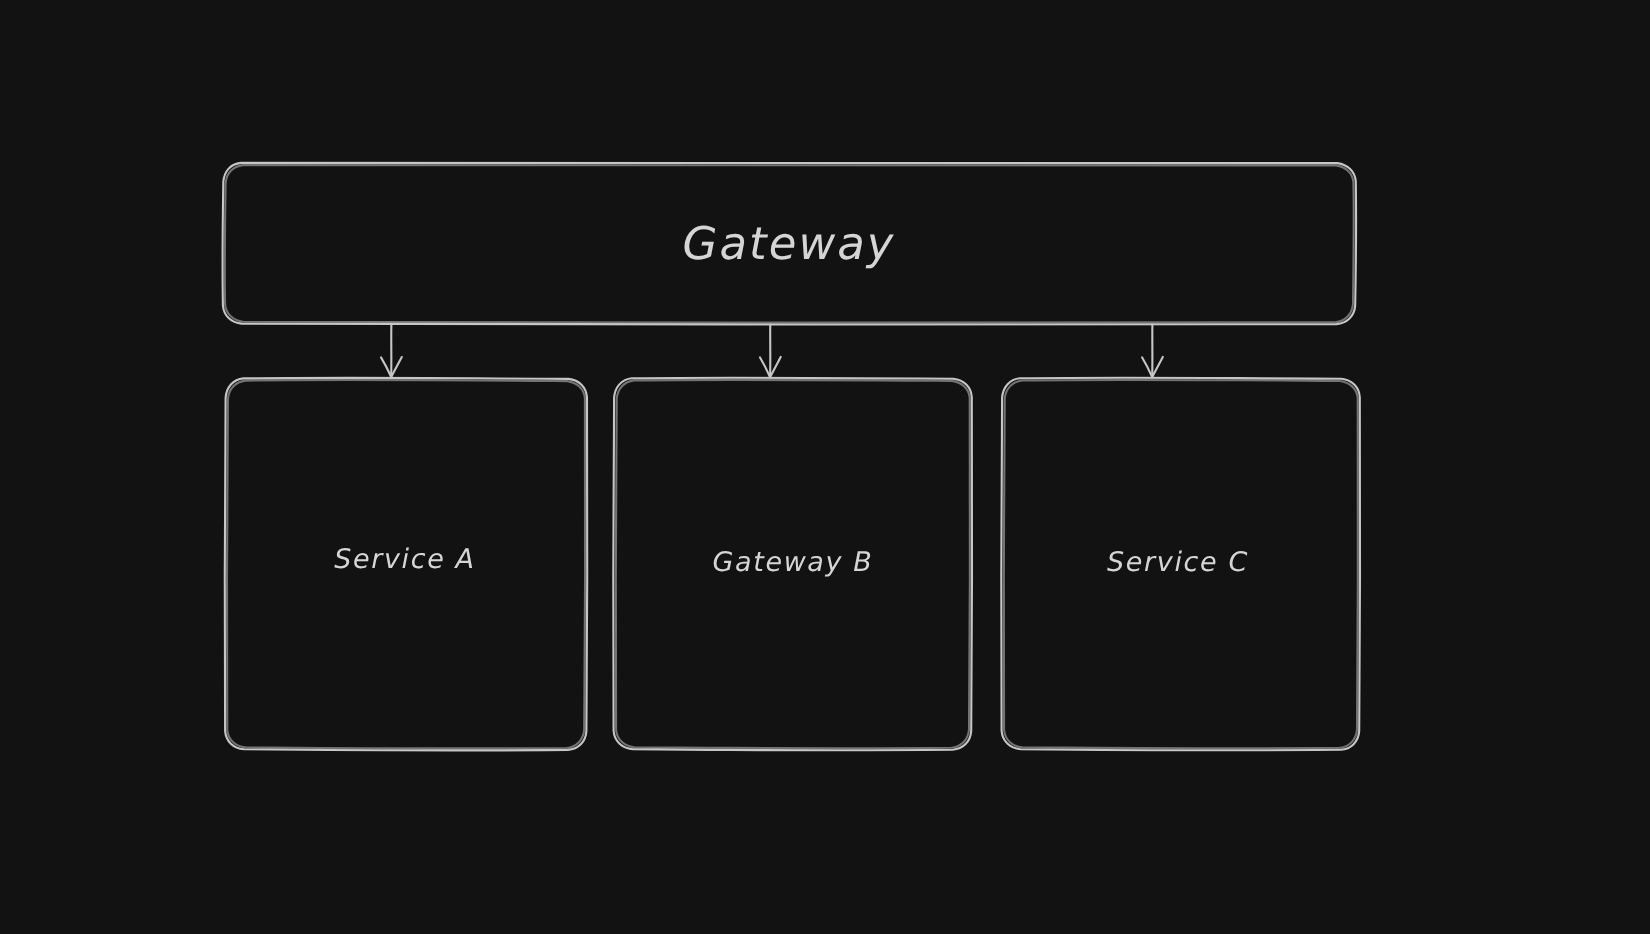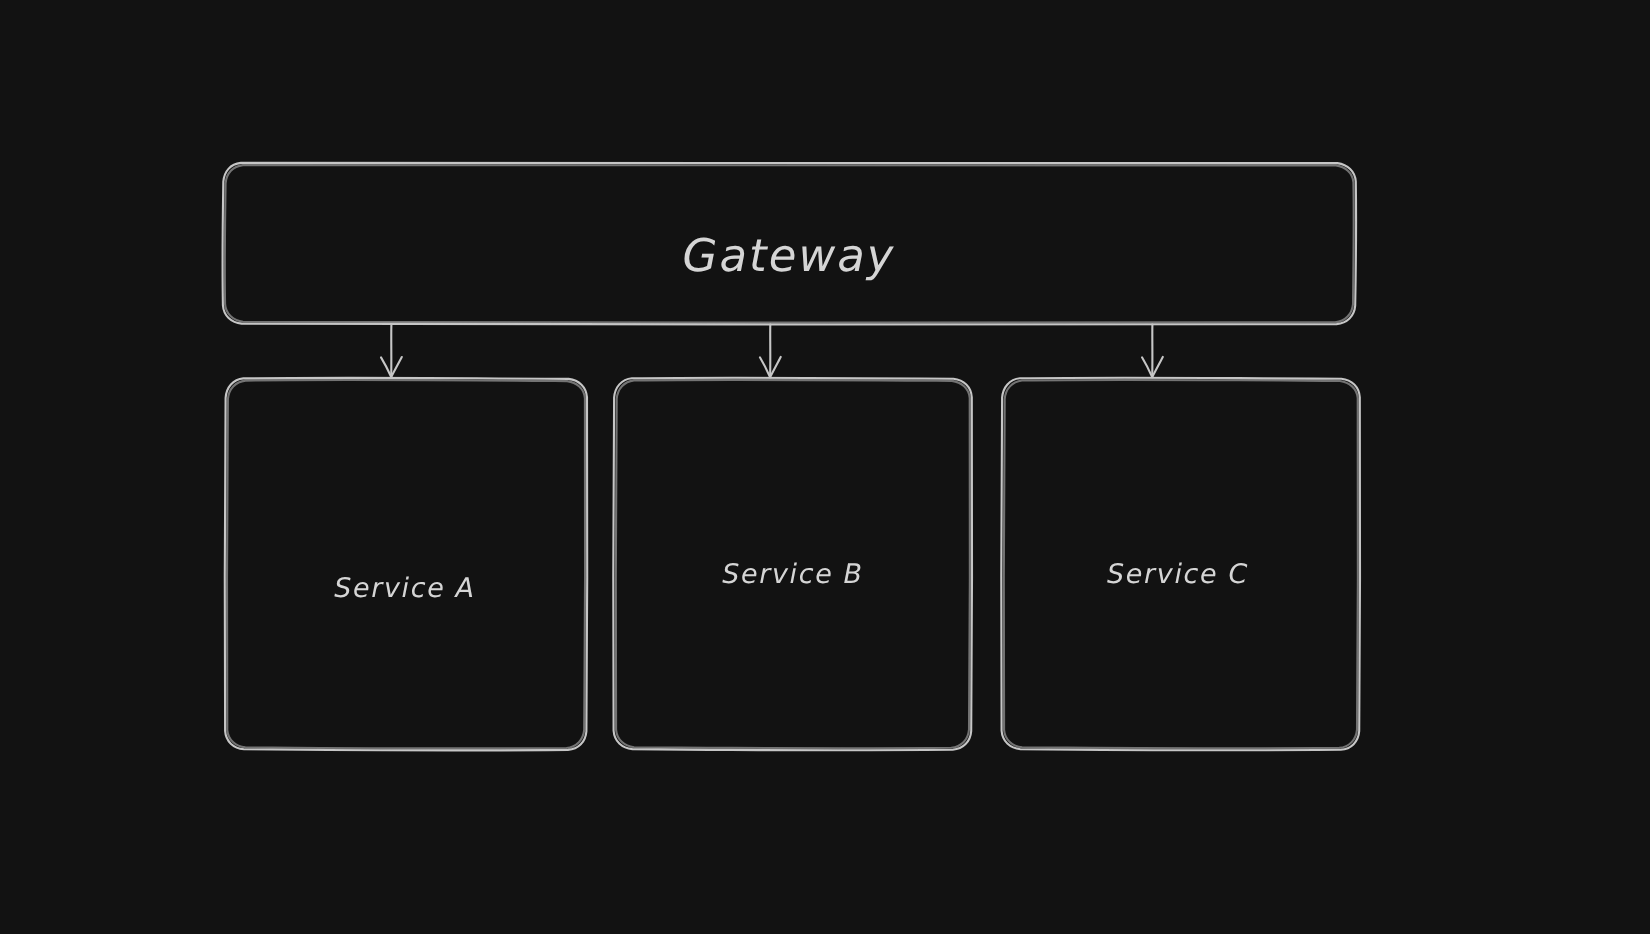--- a/index.html
+++ b/index.html
@@ -32,21 +32,20 @@
     transform: translate(-50%, -50%);
     color: #d5d5d5;
     font-family: "DejaVu Sans", sans-serif;
     font-style: italic;
     font-weight: 400;
     letter-spacing: 0.055em;
     white-space: nowrap;
     text-align: center;
     -webkit-font-smoothing: antialiased;
     text-rendering: geometricPrecision;
-    margin-top: 12px;
   }
   .label-gateway {
     font-size: 45px;
     letter-spacing: 0.045em;
   }
   .label-service {
     font-size: 27px;
     letter-spacing: 0.06em;
   }
 </style>
@@ -151,19 +150,19 @@
         <path d="M1152.4 324.5 C 1152.1 338, 1152.7 360, 1152.2 376.7"></path>
         <path d="M1142.0 357.3 C 1145.4 363.0, 1149.1 370.2, 1152.2 377.1"></path>
         <path d="M1162.8 356.9 C 1159.6 363.1, 1155.6 370.4, 1152.2 377.1"></path>
       </g>
 
     </g>
   </svg>
 
   <div class="node-label label-gateway" style="left: 789px; top: 243px;">Gateway</div>
 
-  <div class="node-label label-service" style="left: 405px; top: 576px;">Service A</div>
+  <div class="node-label label-service" style="left: 405px; top: 559px;">Service A</div>
 
-  <div class="node-label label-service" style="left: 793px; top: 562px;">Service B</div>
+  <div class="node-label label-service" style="left: 793px; top: 562px;">Gateway B</div>
 
   <div class="node-label label-service" style="left: 1178px; top: 562px;">Service C</div>
 
 </div>
 
 </body></html>

